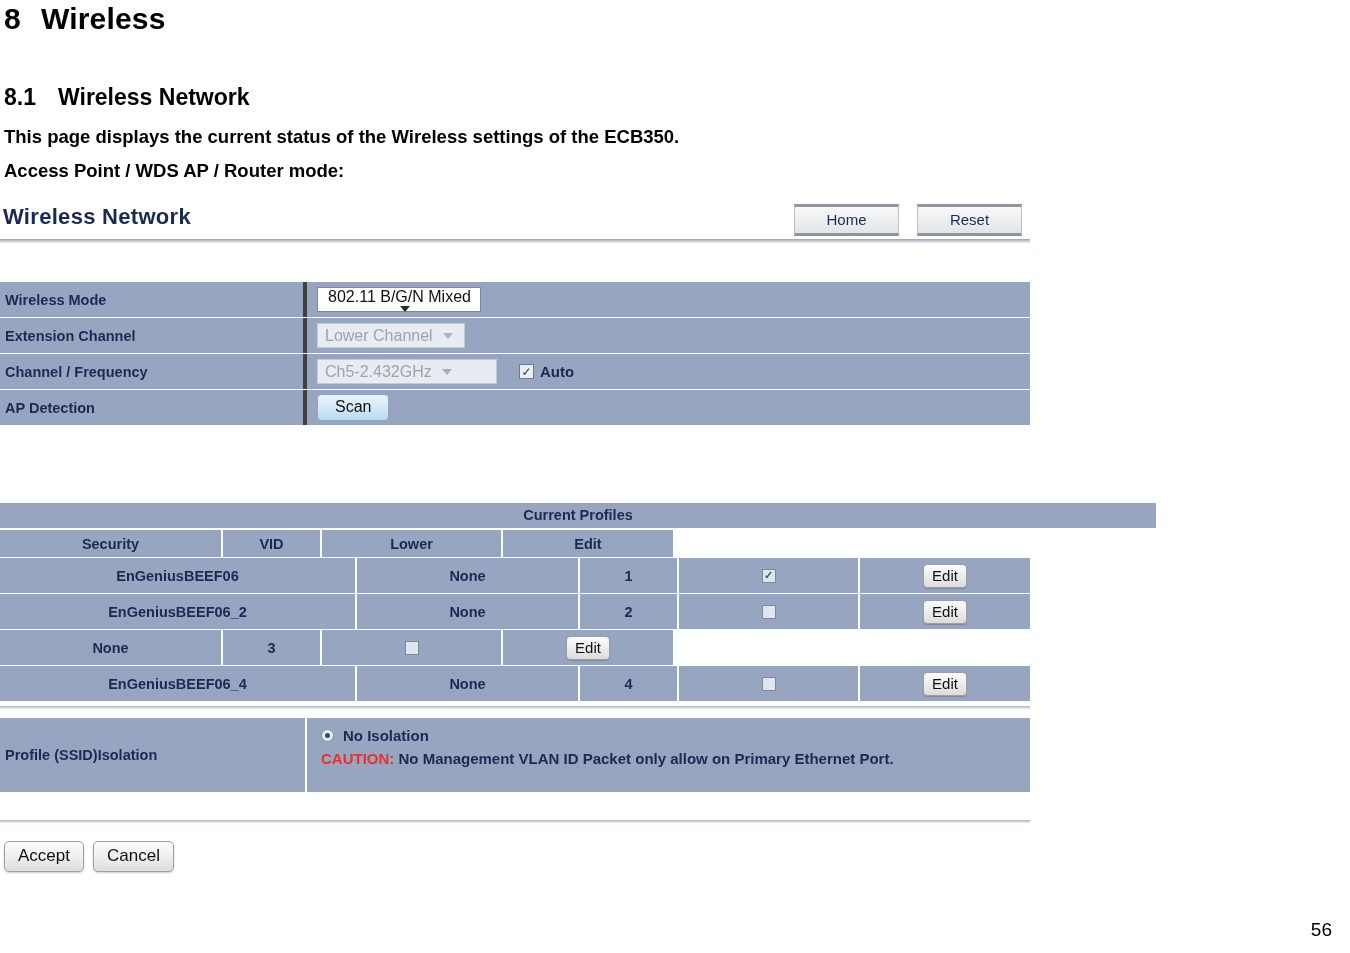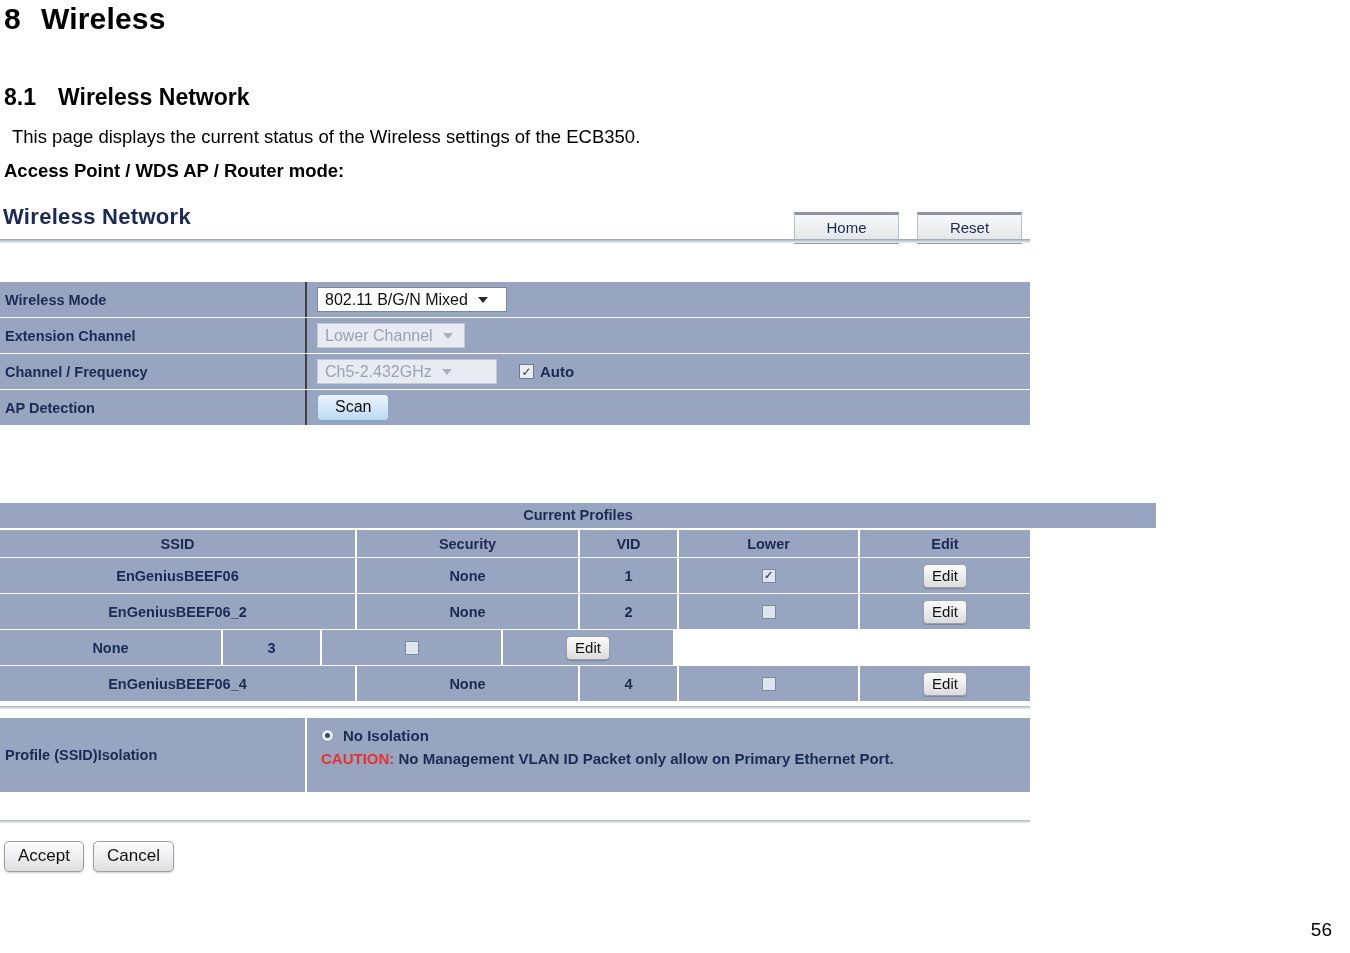--- a/index.html
+++ b/index.html
@@ -35,22 +35,22 @@
     color: #000;
     margin: 0;
     padding: 48px 0 0 4px;
   }
   .h2 .num { margin-right: 22px; }
 
   .para {
     font-size: 18.5px;
     color: #000;
     margin: 0;
-    padding: 15px 0 0 12px;
-    font-weight: normal;
+    padding: 15px 0 0 4px;
+    font-weight: bold;
   }
 
   .para-bold {
     font-size: 18.5px;
     color: #000;
     margin: 0;
     padding: 12px 0 0 4px;
     font-weight: bold;
   }
 
@@ -71,21 +71,21 @@
     left: 3px;
     top: 8px;
     font-size: 22px;
     font-weight: bold;
     color: #1b2a53;
     letter-spacing: .3px;
   }
   .hdr-buttons {
     position: absolute;
     right: 8px;
-    top: 16px;
+    top: 8px;
     display: flex;
     gap: 18px;
   }
   .nav-btn {
     width: 105px;
     text-align: center;
     font-size: 15px;
     color: #1b2a53;
     font-weight: normal;
     background: linear-gradient(to bottom, #f7f8f9 0%, #eceef0 55%, #e2e5e8 100%);
@@ -124,21 +124,21 @@
   .slabel {
     width: 307px;
     background: #97a5c0;
     color: #1b2a53;
     font-size: 14.5px;
     font-weight: bold;
     display: flex;
     align-items: center;
     padding-left: 5px;
     box-sizing: border-box;
-    border-right: 2px solid #404040;
+    border-right: 4px solid #404040;
   }
   .sval {
     flex: 1;
     background: #97a5c0;
     display: flex;
     align-items: center;
     padding-left: 10px;
     box-sizing: border-box;
   }
 
@@ -163,21 +163,21 @@
     border-right: 5px solid transparent;
     border-top: 6px solid #2b2b2b;
   }
   .sel.disabled {
     background: #e8ecf2;
     border: 1px solid #c3cad6;
     color: #9aa3b1;
   }
   .sel.disabled .caret { border-top-color: #a8b0bd; }
 
-  .sel-wireless { width: 190px; }
+  .sel-wireless { width: 164px; flex-direction: column; }
   .sel-ht       { width: 110px; }
   .sel-ext      { width: 148px; }
   .sel-chan     { width: 180px; }
 
   
   .cbox {
     width: 15px; height: 15px;
     background: #e9edf3;
     border: 1px solid #6f7b8c;
     display: inline-flex;
@@ -447,21 +447,20 @@
       </div>
     </div>
 
   </div>
 
   <div class="profiles">
 
     <div class="ptitle">Current Profiles</div>
 
     <div class="prow prow-head">
-      <div class="pcell c-ssid">SSID</div>
       <div class="pcell c-sec">Security</div>
       <div class="pcell c-vid">VID</div>
       <div class="pcell c-en">Lower</div>
       <div class="pcell c-edit">Edit</div>
     </div>
 
     <div class="prow prow-body">
       <div class="pcell c-ssid">EnGeniusBEEF06</div>
       <div class="pcell c-sec">None</div>
       <div class="pcell c-vid">1</div>

